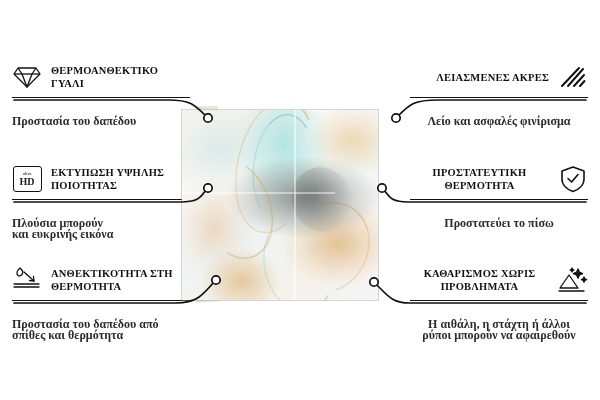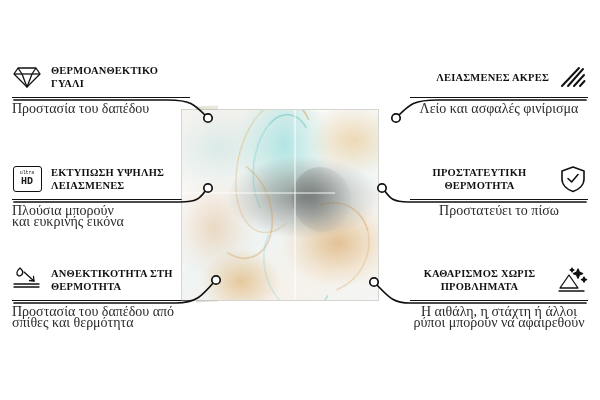--- a/index.html
+++ b/index.html
@@ -175,37 +175,38 @@
     letter-spacing: 0.2px;
     font-weight: 700;
     color: #111111;
   }
   .feature-rule {
     height: 0;
     border-top: 1.1px solid #111111;
     margin-top: 5px;
   }
   .feature-desc {
-    margin-top: 5px;
-    font-size: 14px;
+    margin-top: 18px;
+    font-size: 12px;
     line-height: 11.4px;
     color: #2b2b2b;
+    font-weight: bold;
   }
 
   
   .hd-badge {
     width: 27px;
     height: 24px;
     border: 1.3px solid #111;
     border-radius: 3px;
     display: flex;
     flex-direction: column;
     align-items: center;
     justify-content: center;
-    font-family: Liberation Mono, monospace;
+    font-family: Liberation Serif, serif;
     line-height: 1;
   }
   .hd-badge .hd-ultra { font-size: 5px; letter-spacing: -0.1px; }
   .hd-badge .hd-main  { font-size: 10px; font-weight: 700; margin-top: 1px; }
 </style>
 </head>
 <body>
 
 <div id="infographic">
 
@@ -266,21 +267,21 @@
   </div>
 
   <div class="feature left" style="top:164px;">
     <div class="feature-head">
       <span class="feature-icon">
         <span class="hd-badge">
           <span class="hd-ultra">ultra</span>
           <span class="hd-main">HD</span>
         </span>
       </span>
-      <span class="feature-title">ΕΚΤΥΠΩΣΗ ΥΨΗΛΗΣ ΛΕΙΑΣΜΕΝΕΣ</span>
+      <span class="feature-title">ΕΚΤΥΠΩΣΗ ΥΨΗΛΗΣ ΠΟΙΟΤΗΤΑΣ</span>
     </div>
     <div class="feature-rule"></div>
     <div class="feature-desc">
       <div>Πλούσια μπορούν</div>
       <div>και ευκρινής εικόνα</div>
     </div>
   </div>
 
   <div class="feature left" style="top:265px;">
     <div class="feature-head">

